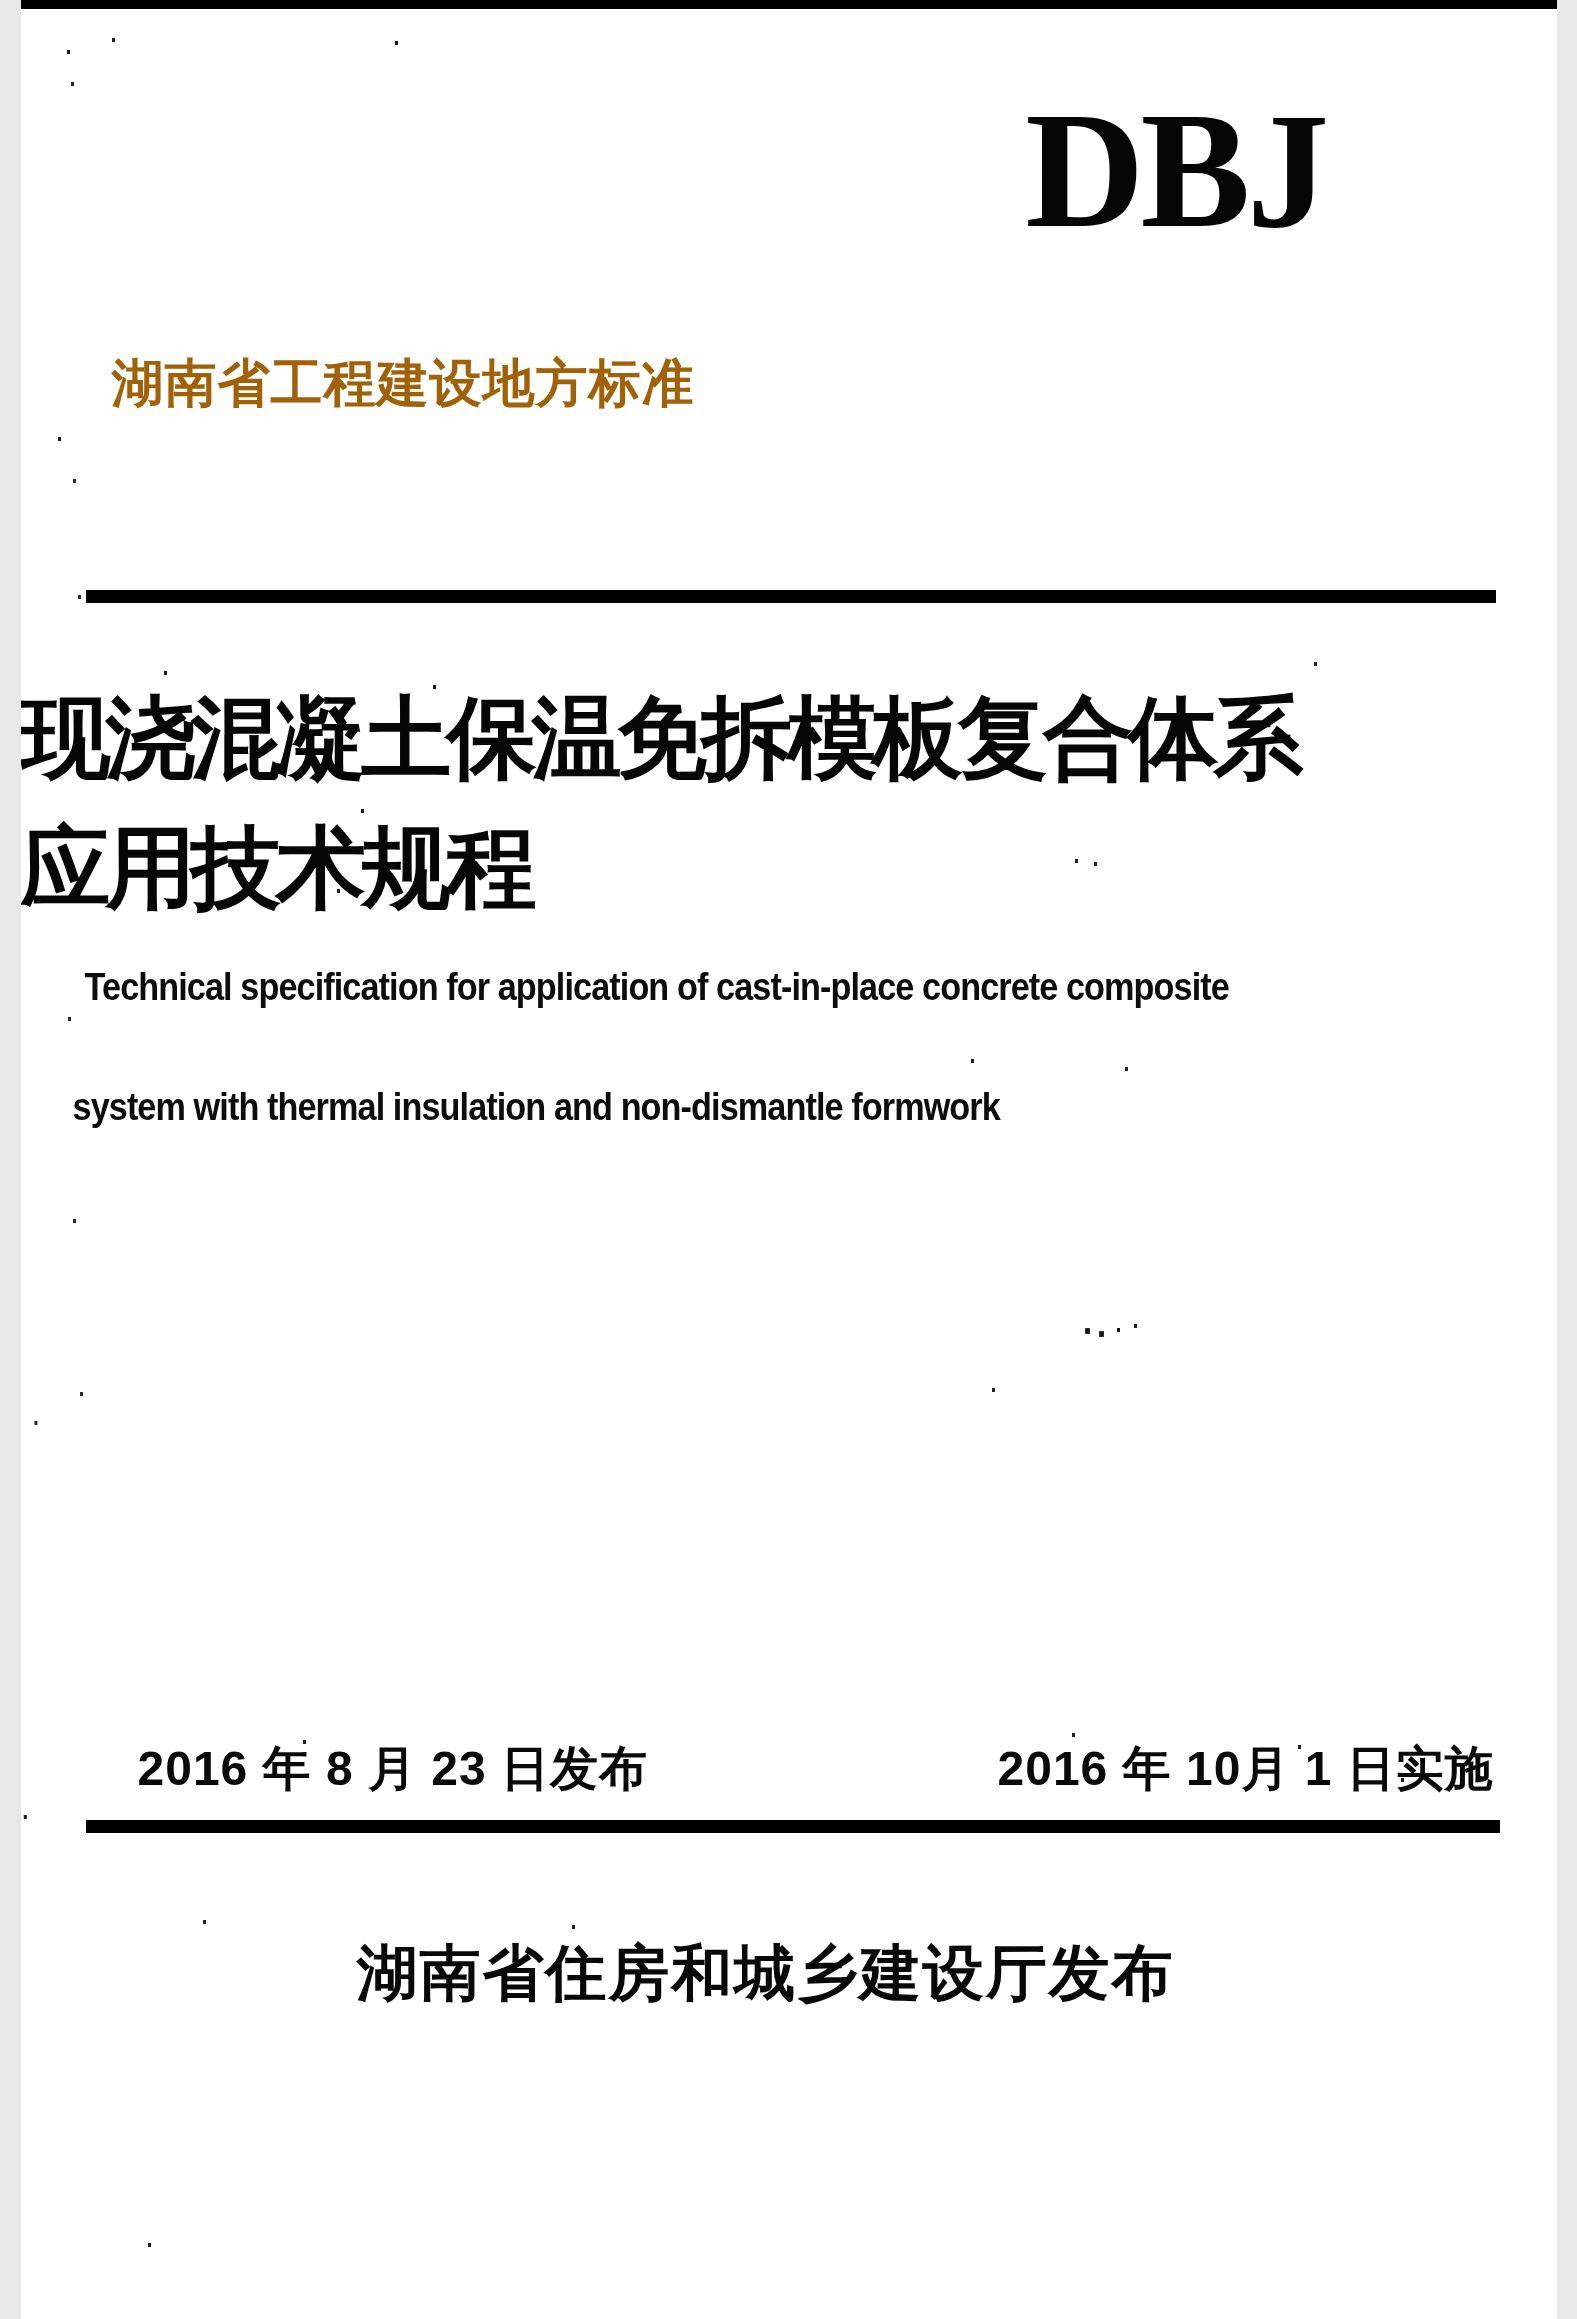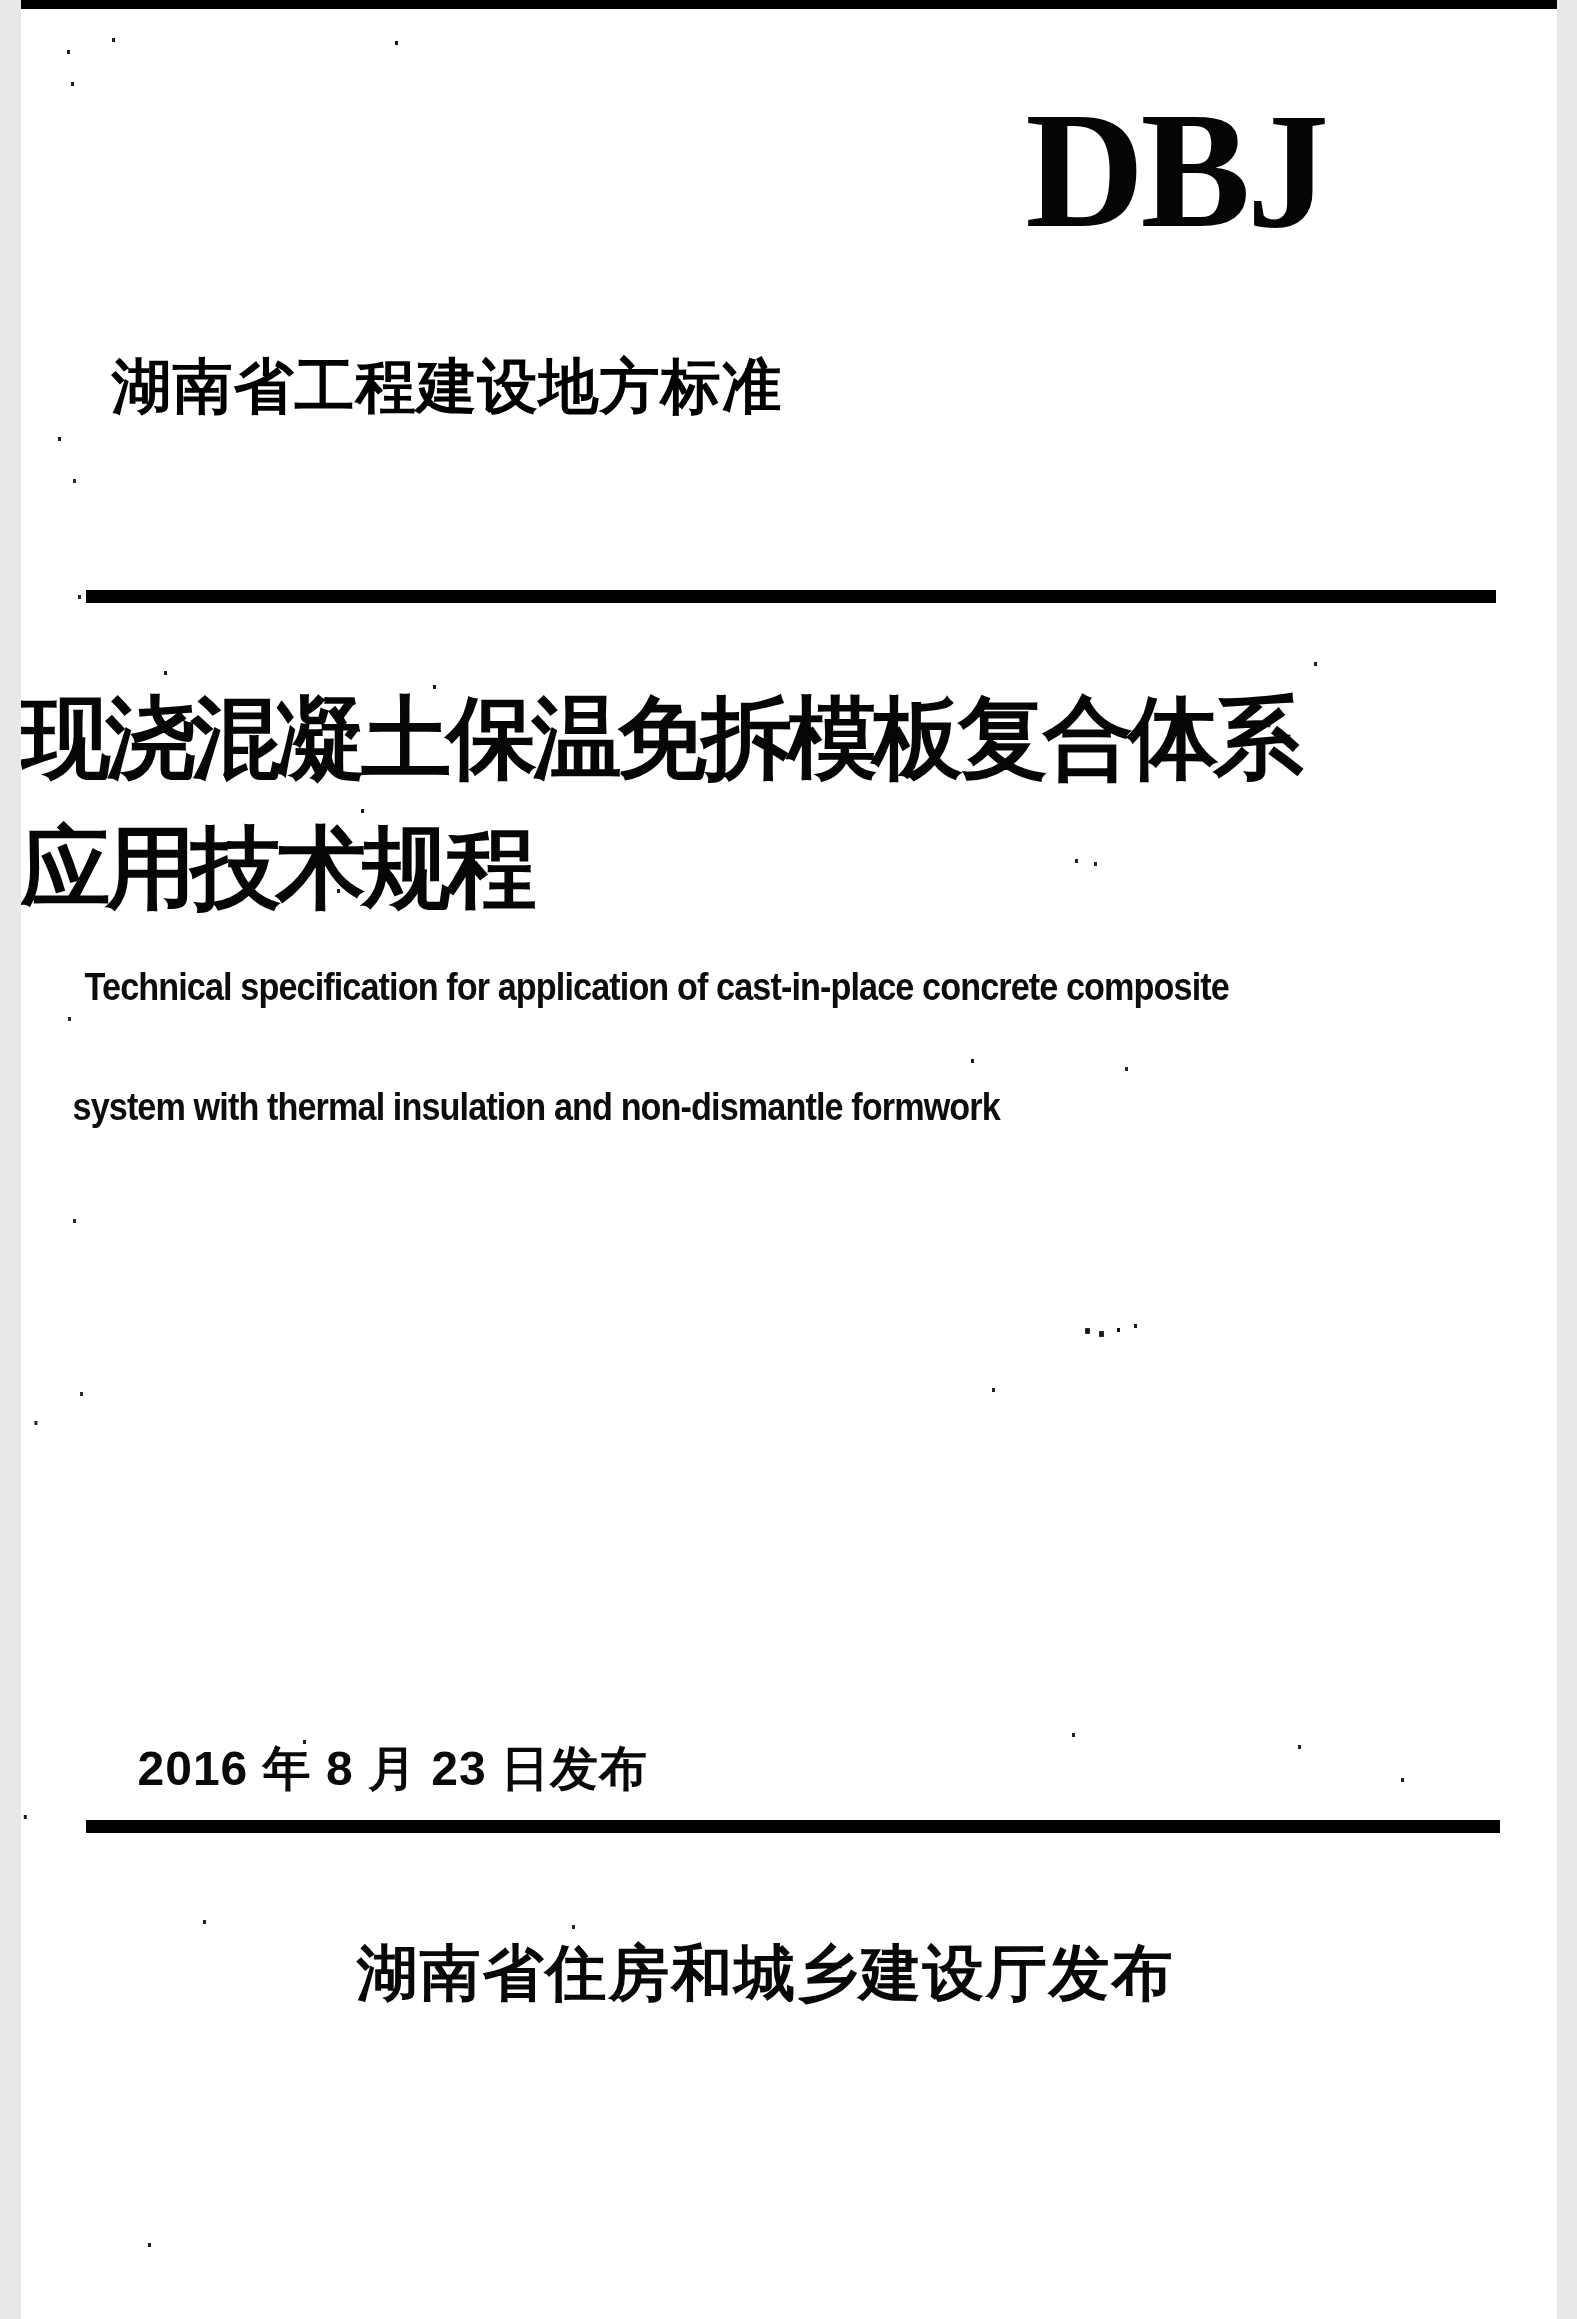--- a/index.html
+++ b/index.html
@@ -36,24 +36,24 @@
     line-height: 1;
     letter-spacing: -3.8px;
     color: #050505;
   }
 
   
   .category-label {
     top: 357px;
     left: 91px;
     font-weight: 700;
-    font-size: 60px;
+    font-size: 52px;
     line-height: 1;
     letter-spacing: 1px;
-    color: #000000;
+    color: #a16207;
     white-space: nowrap;
   }
 
   
   .standard-numbers {
     top: 450px;
     left: 940px;
     font-size: 54px;
     font-weight: 600;
     line-height: 1.23;
@@ -197,19 +197,20 @@
   <div class="abs title-en title-en-1">
     <span class="squeeze">Technical specification for application of cast-in-place concrete composite</span>
   </div>
 
   <div class="abs title-en title-en-2">
     <span class="squeeze">system with thermal insulation and non-dismantle formwork</span>
   </div>
 
   <div class="abs date-text date-issue">2016 年 8 月 23 日发布</div>
 
+  <div class="abs date-text date-effective">2016 年 10月 1 日实施</div>
 
   <div class="abs rule rule-bottom"></div>
 
   <div class="abs publisher">湖南省住房和城乡建设厅发布</div>
 
 </div>
 
 
 </body></html>

